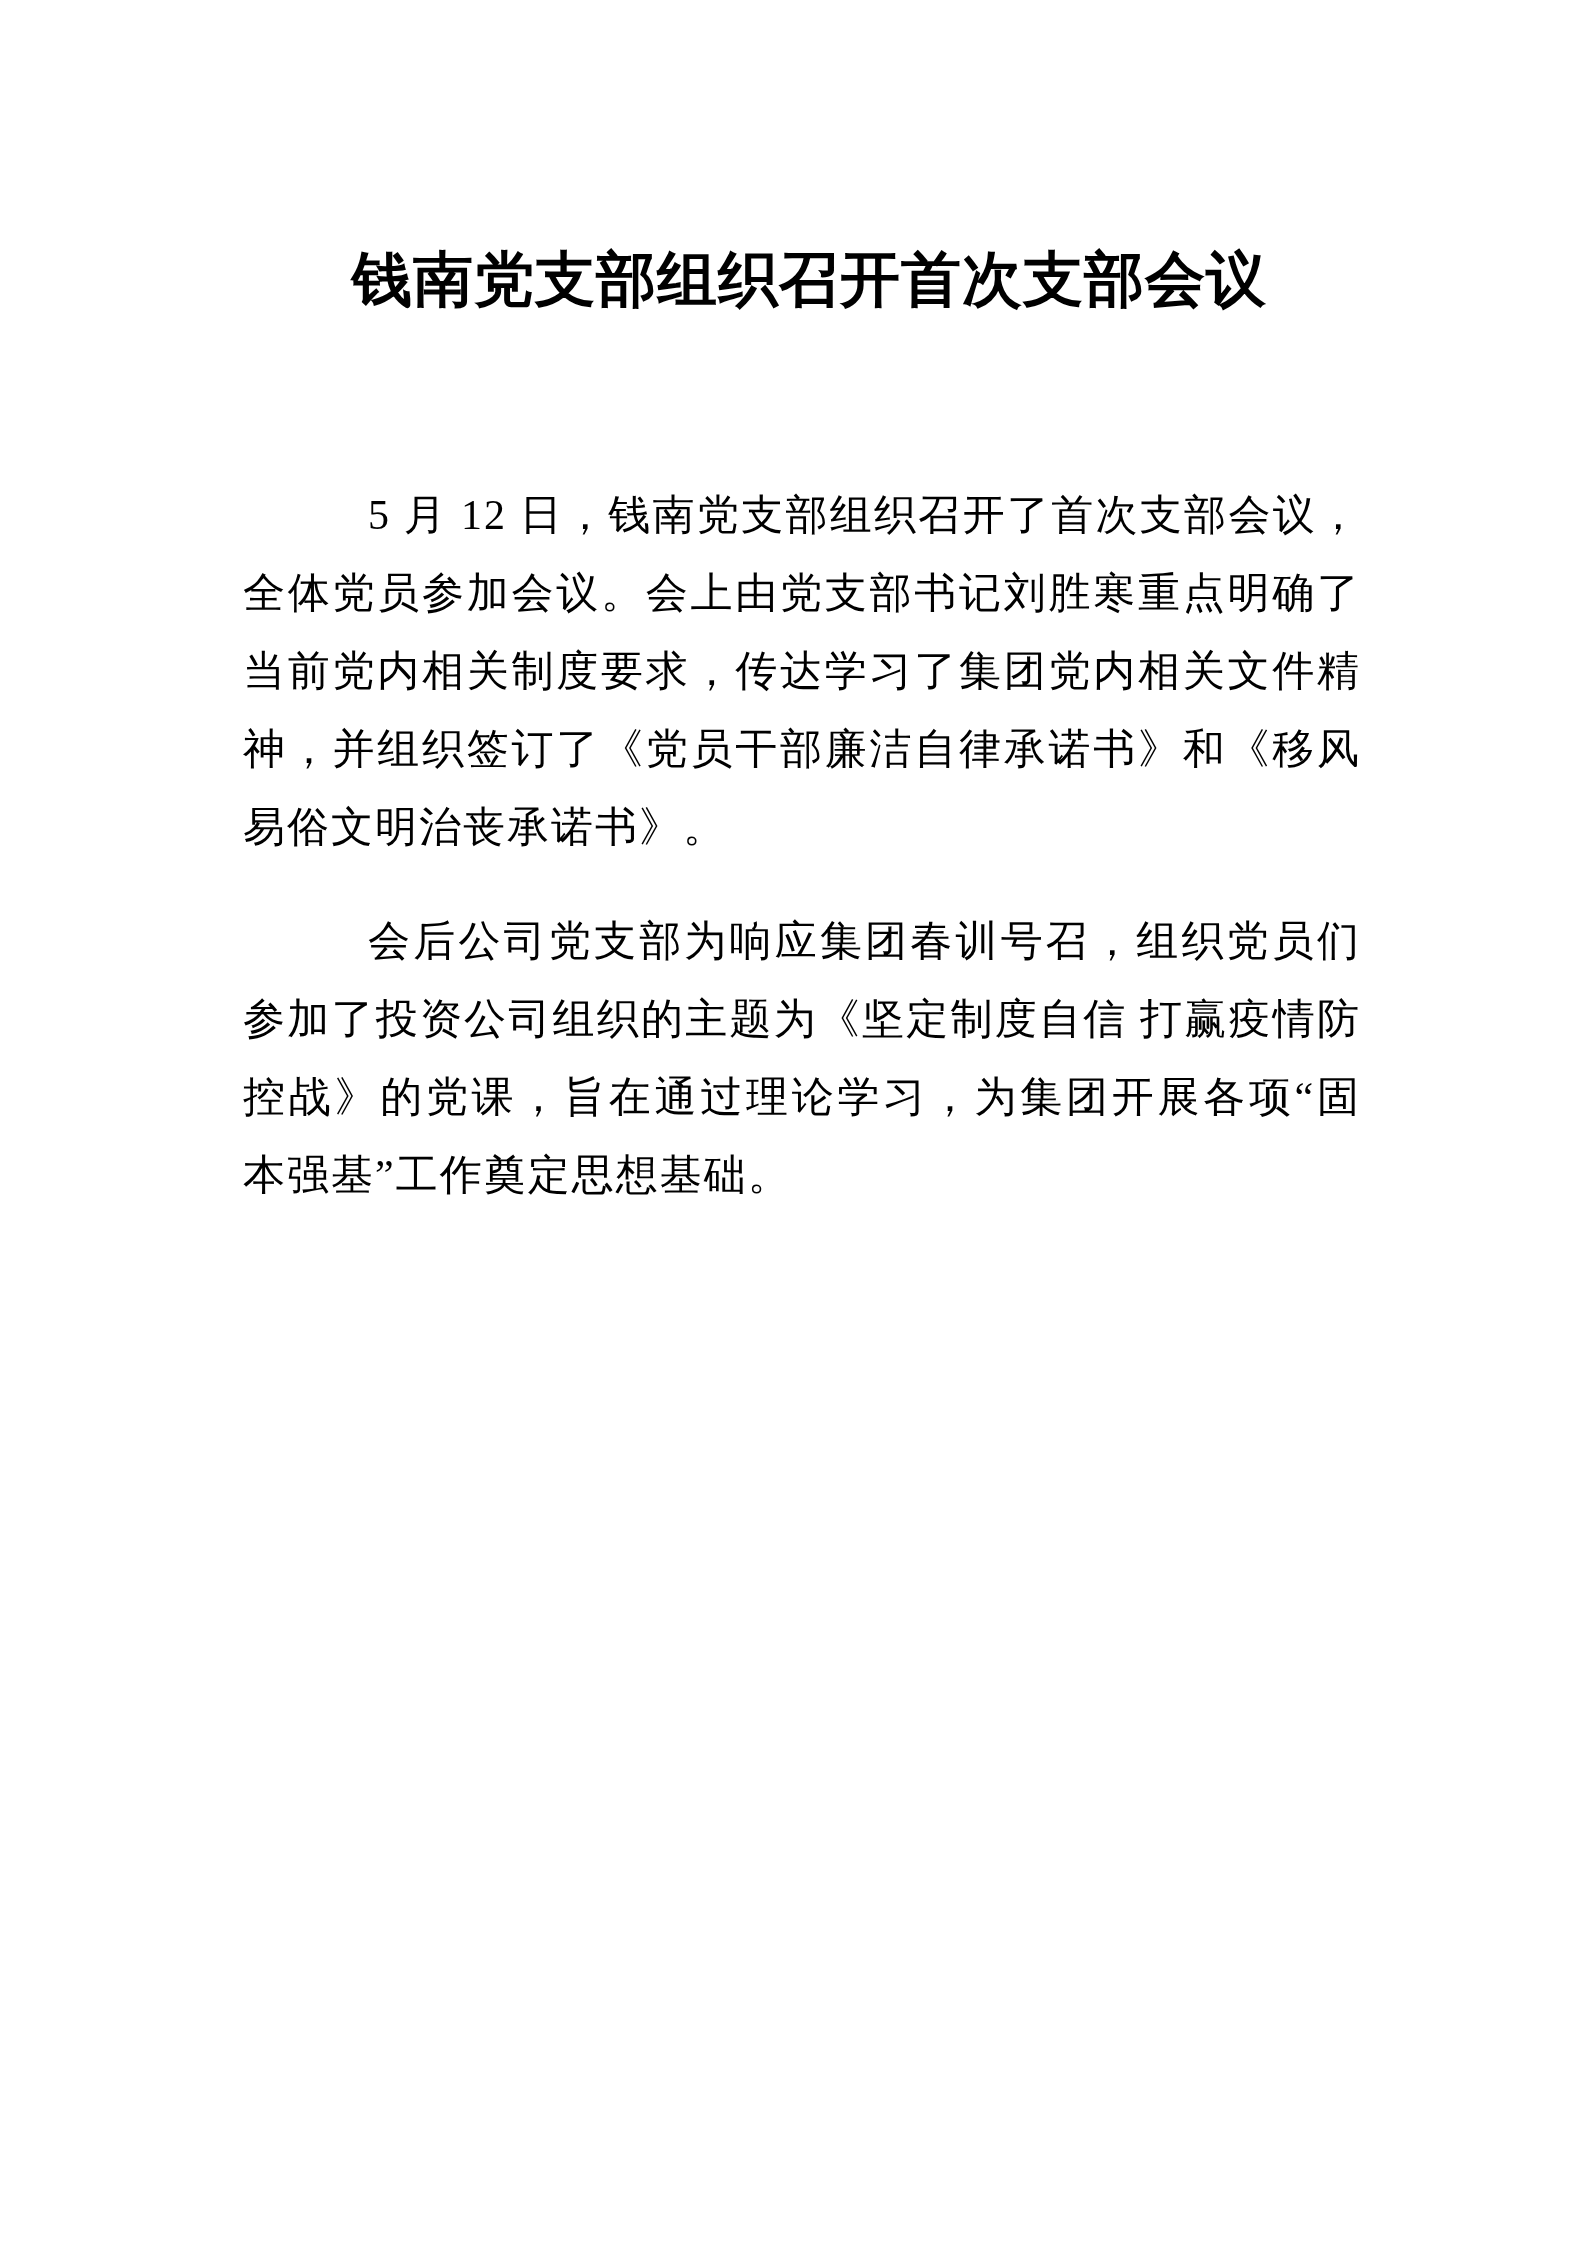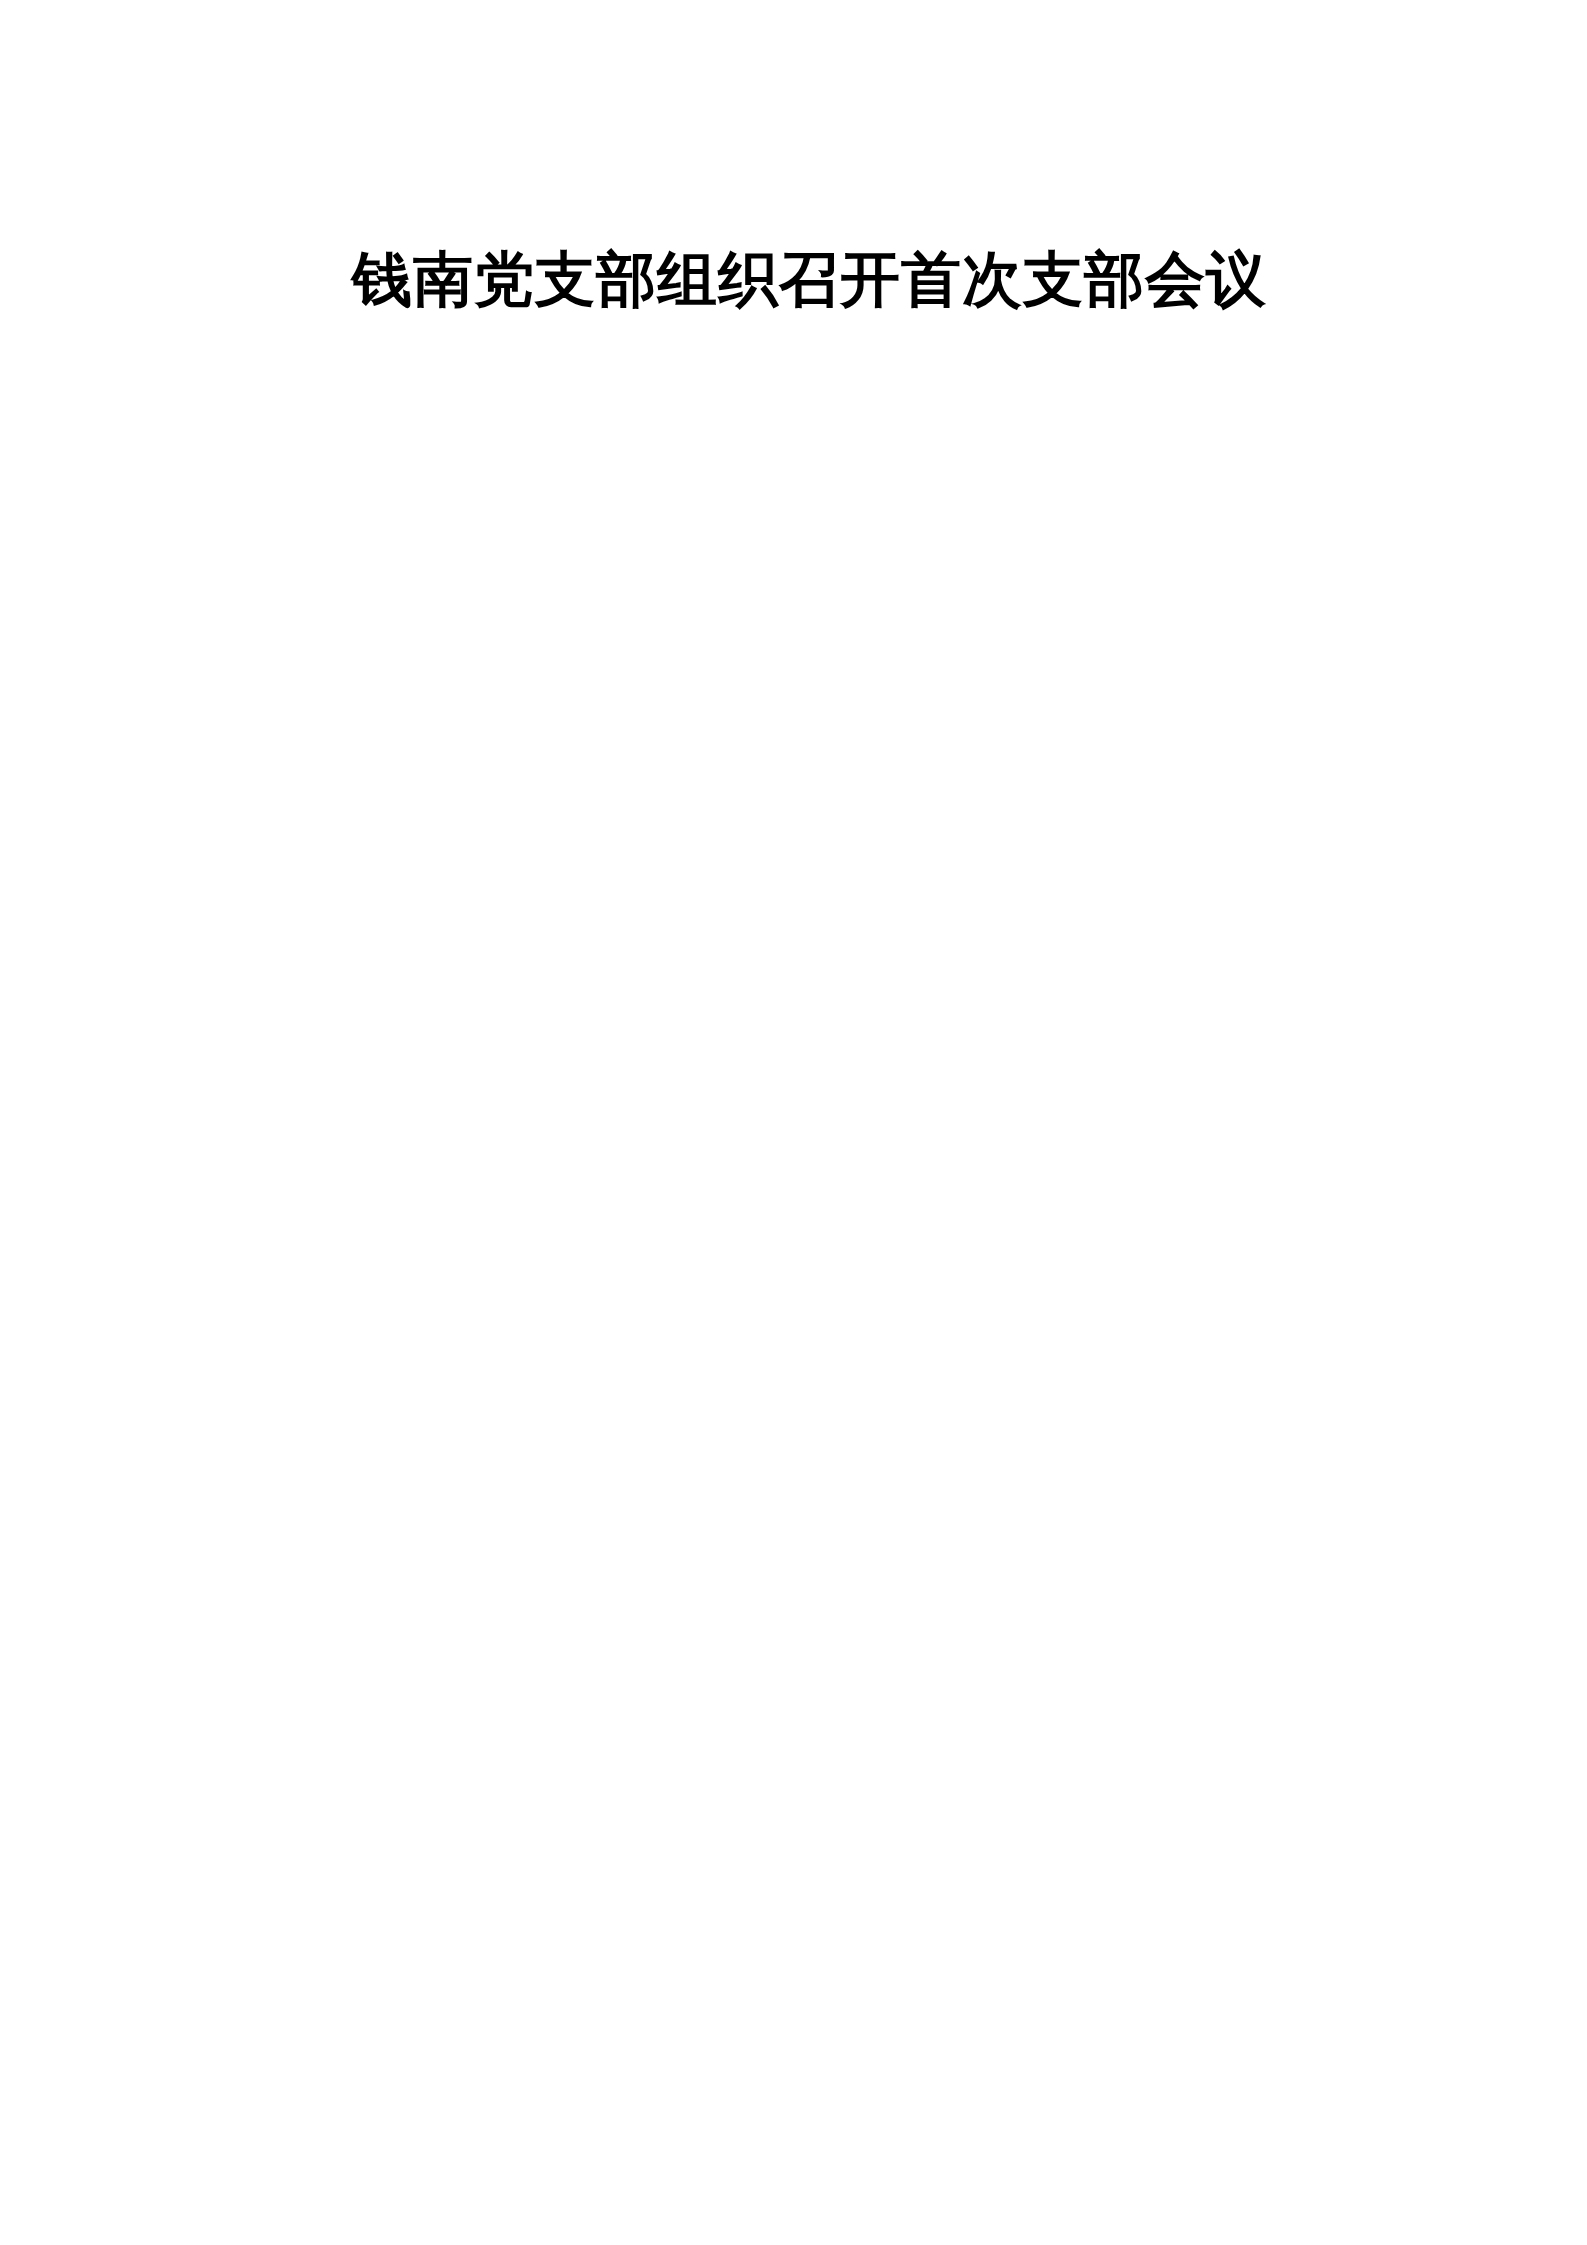--- a/index.html
+++ b/index.html
@@ -47,13 +47,17 @@
     
     font-weight: 400;
   }
 </style>
 </head>
 <body>
 
 <div class="page">
   <h1 class="doc-title">钱南党支部组织召开首次支部会议</h1>
 
+  <div class="doc-body">
+    <p>5 月 12 日，钱南党支部组织召开了首次支部会议，全体党员参加会议。会上由党支部书记刘胜寒重点明确了当前党内相关制度要求，传达学习了集团党内相关文件精神，并组织签订了《党员干部廉洁自律承诺书》和《移风易俗文明治丧承诺书》。</p>
+    <p>会后公司党支部为响应集团春训号召，组织党员们参加了投资公司组织的主题为《坚定制度自信 打赢疫情防控战》的党课，旨在通过理论学习，为集团开展各项“固本强基”工作奠定思想基础。</p>
+  </div>
 </div>
 
 </body></html>

